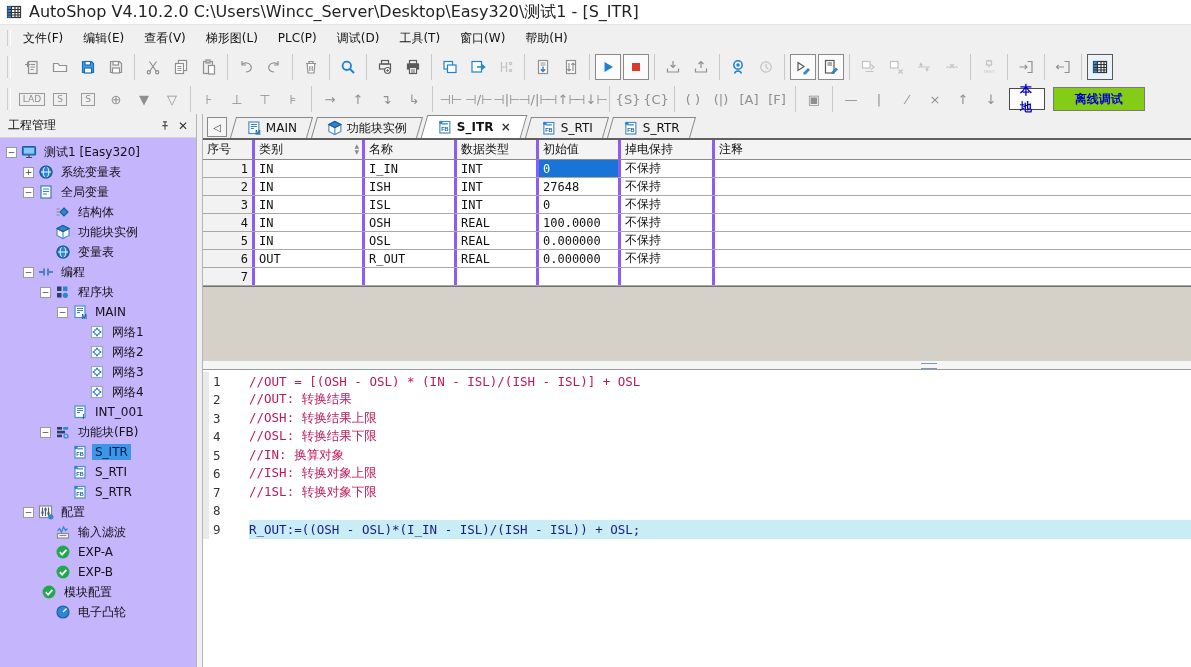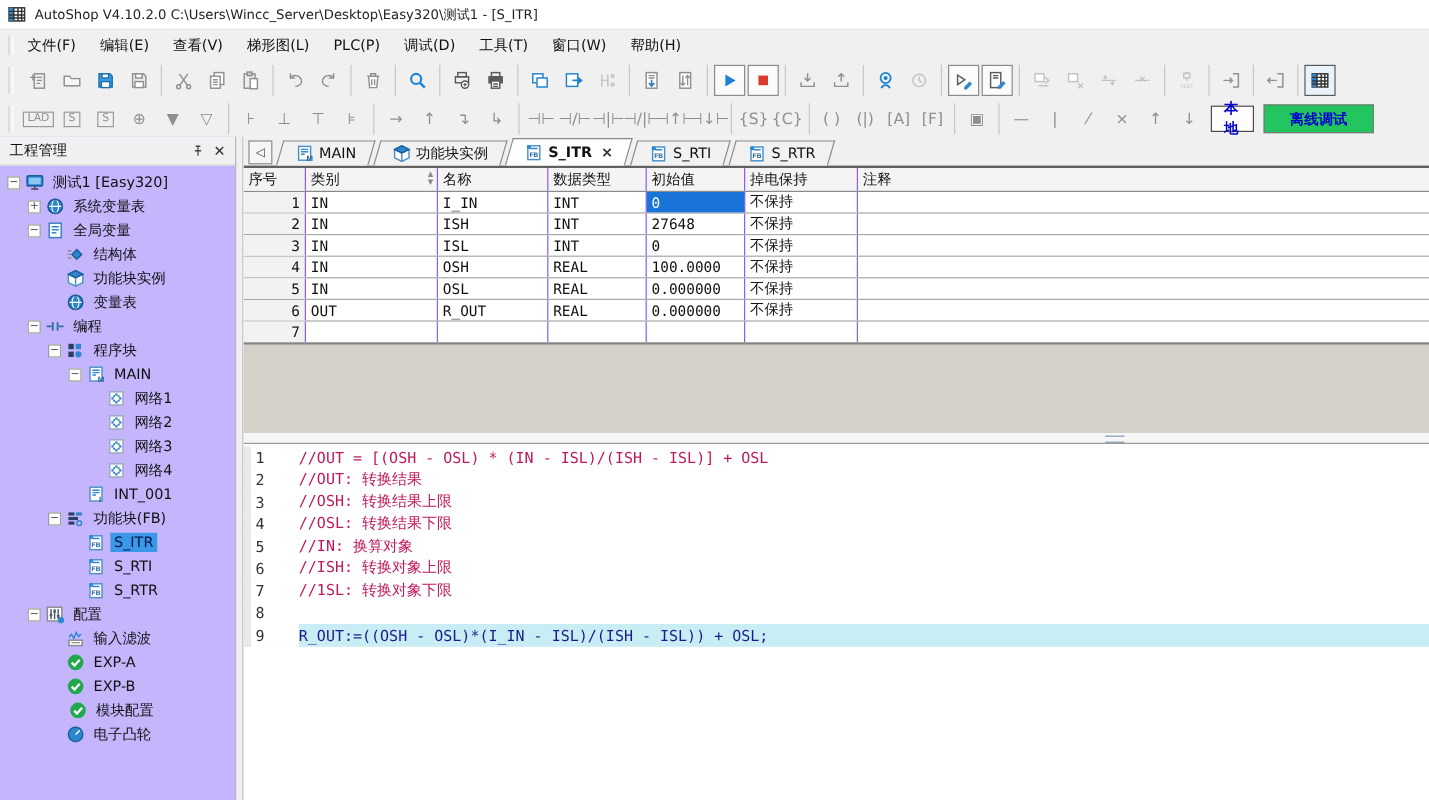--- a/index.html
+++ b/index.html
@@ -2,21 +2,21 @@
 <html><head>
 <meta charset="utf-8">
 <style>
   html,body{margin:0;padding:0;}
   body{font-family:"DejaVu Sans","Liberation Sans",sans-serif;font-size:12px;color:#111;
        width:1191px;height:667px;overflow:hidden;background:#f0f0f0;position:relative;}
   svg{display:block}
 
   
   .titlebar{height:24px;background:#fff;display:flex;align-items:center;padding-left:6px;gap:7px;border-bottom:1px solid #e4e4e4;}
-  .titlebar .ttl{font-size:11px;color:#222;}
+  .titlebar .ttl{font-size:16px;color:#222;}
 
   
   .menubar{height:26px;display:flex;align-items:center;gap:2px;background:#f0f0f0;padding-left:14px;position:relative;}
   .menubar:before{content:"";position:absolute;left:7px;top:5px;bottom:5px;width:2px;border-left:1px solid #cfcfcf;border-right:1px solid #fff;}
   .menu-item{padding:3px 9px;cursor:default;}
 
   
   .tb{height:32px;display:flex;align-items:center;background:#f0f0f0;padding-left:14px;position:relative;}
   .tb:before{content:"";position:absolute;left:7px;top:5px;bottom:5px;width:2px;border-left:1px solid #cfcfcf;border-right:1px solid #fff;}
   .tb-group{display:flex;align-items:center;padding:0 4px;}
@@ -24,21 +24,21 @@
   .tb-btn{width:26px;height:26px;display:flex;align-items:center;justify-content:center;margin:0 1px;border:1px solid transparent;box-sizing:border-box;}
   .tb-btn.framed{border:1px solid #8a8a8a;background:#fbfbfb;}
   .tb-btn.pressed{border:1px solid #5a5a5a;background:#eaf3fb;}
   .tone-gray{color:#8f8f8f;} .tone-dark{color:#5a5a5a;} .tone-blue{color:#1e82d2;}
   .tone-red{color:#d93a2b;} .tone-faded{color:#c3c3c3;}
   .glyph{font-size:13px;line-height:1;white-space:nowrap;}
   .gbox{border:1px solid #9a9a9a;padding:1px 3px;font-size:9px;color:#8f8f8f;line-height:1;}
   .tb2-spacer{flex:1;}
   .local-btn{border:1px solid #4a4a4a;background:#fdfdfd;color:#0000cc;font-weight:bold;
              padding:2px 10px;margin-right:8px;height:22px;box-sizing:border-box;display:flex;align-items:center;}
-  .mode-bar{width:158px;height:22px;background:#22c55e;border:1px solid #7a7a7a;color:#0000cc;font-weight:bold;
+  .mode-bar{width:158px;height:22px;background:#84cc16;border:1px solid #7a7a7a;color:#0000cc;font-weight:bold;
             display:flex;align-items:center;justify-content:center;margin-right:46px;}
 
   
   .content{position:absolute;top:114px;left:0;right:0;bottom:0;display:flex;}
   .sidebar{width:196px;background:#c4b5fd;border-right:1px solid #b4b4b4;display:flex;flex-direction:column;overflow:hidden;}
   .vsplit{width:5px;background:#f0f0f0;border-right:1px solid #b4b4b4;}
   .side-head{height:23px;background:#f0f0f0;border-bottom:1px solid #d4d4d4;display:flex;align-items:center;padding:0 4px 0 8px;}
   .side-title{flex:1;}
   .side-ico{width:18px;height:16px;display:flex;align-items:center;justify-content:center;color:#333;font-size:12px;}
   .tree{flex:1;overflow:hidden;padding-top:4px;}
@@ -58,21 +58,21 @@
   .tab{display:flex;align-items:center;gap:4px;padding:0 12px;background:#f1f1f1;border:1px solid #898989;border-bottom:none;
        transform:skewX(-16deg);margin-right:4px;height:20px;}
   .tab>*{transform:skewX(16deg);}
   .tab.active{background:#fff;height:22px;font-weight:bold;}
   .tab-close{font-size:12px;color:#333;margin-left:3px;}
 
   
   .vt{background:#fff;}
   .vt-row{display:flex;height:17px;border-bottom:1px solid #a8a8a8;align-items:stretch;}
   .vt-head{height:19px;background:#f4f4f4;border-bottom:1px solid #8a8a8a;}
-  .vt-cell{border-right:1px solid #8b5cf6;display:flex;align-items:center;padding:0 4px;box-sizing:border-box;overflow:hidden;
+  .vt-cell{border-right:3px solid #8b5cf6;display:flex;align-items:center;padding:0 4px;box-sizing:border-box;overflow:hidden;
            font-family:"DejaVu Sans Mono","Liberation Mono",monospace;font-size:12px;}
   .vt-head .vt-cell{font-family:"DejaVu Sans","Liberation Sans",sans-serif;position:relative;}
   .c0{width:52px;justify-content:flex-end;}
   .vt-head .c0{justify-content:flex-start;}
   .c1{width:110px;} .c2{width:92px;} .c3{width:82px;} .c4{width:82px;} .c5{width:94px;} .c6{flex:1;border-right:none;}
   .vt-row .c0{background:#f2f2f2;}
   .vt-cell.sel{background:#1874d6;color:#fff;}
   .sort-arrows{position:absolute;right:3px;top:3px;display:flex;flex-direction:column;gap:1px;color:#8a8a8a;font-size:6px;line-height:1;}
   .vt-row.ghost .c6{border-left:none;}
 
@@ -847,21 +847,21 @@
         <div class="tree-row" style="padding-left: 40px;">
           <span class="exp-space"></span>
           <span class="tree-ico">
             <svg width="16" height="16" viewBox="0 0 16 16" fill="none" stroke="currentColor" stroke-width="1.2">
               <circle cx="8" cy="8" r="6.5" fill="#1fa84c" stroke="none"></circle>
               <path d="M4.8 8.2l2.3 2.4 4.3-4.8" stroke="#fff" stroke-width="1.9"></path>
             </svg>
           </span>
           <span class="tree-label">EXP-B</span>
         </div>
-        <div class="tree-row" style="padding-left: 42px;">
+        <div class="tree-row" style="padding-left: 26px;">
           <span class="exp-space"></span>
           <span class="tree-ico">
             <svg width="16" height="16" viewBox="0 0 16 16" fill="none" stroke="currentColor" stroke-width="1.2">
               <circle cx="8" cy="8" r="6.5" fill="#1fa84c" stroke="none"></circle>
               <path d="M4.8 8.2l2.3 2.4 4.3-4.8" stroke="#fff" stroke-width="1.9"></path>
             </svg>
           </span>
           <span class="tree-label">模块配置</span>
         </div>
         <div class="tree-row" style="padding-left: 40px;">

